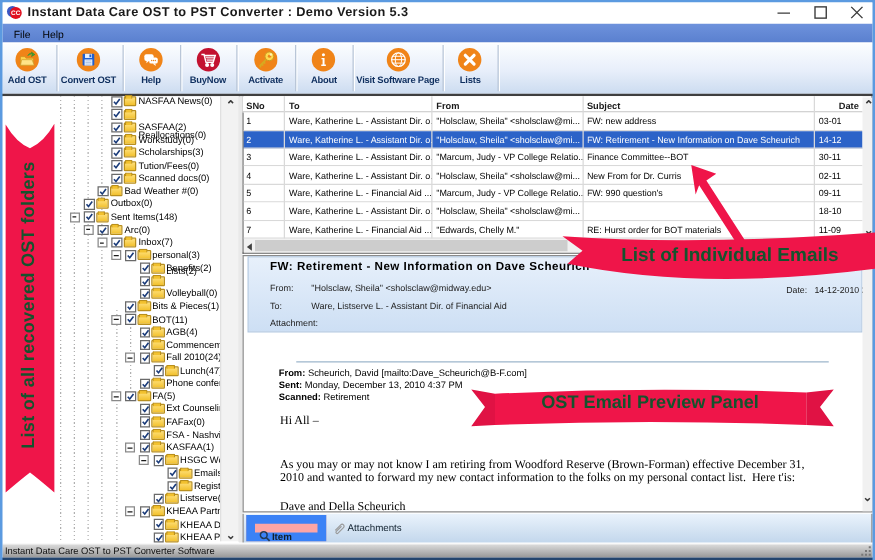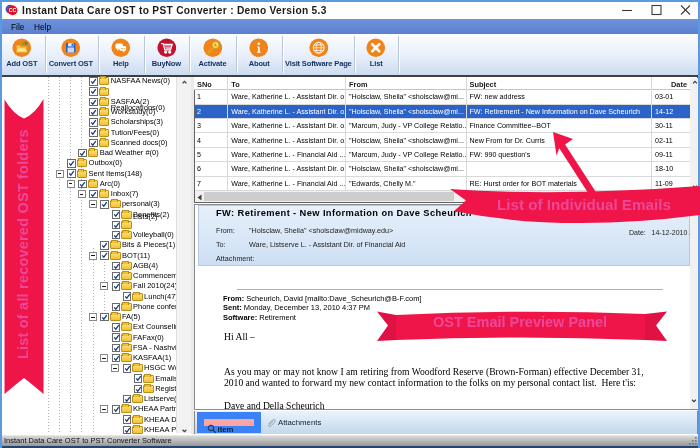--- a/index.html
+++ b/index.html
@@ -72,21 +72,21 @@
 #tab1 { left:196.5px; top:412.2px; width:64px; height:21px; background:#fca5a5; border:7px solid #3b82f6; }
 #tab1 span { position:absolute; left:14px; top:6px; font-size:7.8px; color:#10202e; font-weight:bold; }
 #tab2 { left:262px; top:412.2px; width:62px; height:21px; }
 #tab2 span { position:absolute; left:16px; top:6px; font-size:7.8px; color:#10202e; }
 
 
 #statusbar { left:2px; top:434.5px; width:696px; height:11.5px; background:linear-gradient(#d8d8d8,#989898); border-top:1px solid #e8e8e8; }
 #statustext { left:4px; top:436px; font-size:7.5px; color:#111; }
 #bottomborder { left:0; top:446px; width:700px; height:2px; background:#24456e; }
 
-.ribbontext { position:absolute; color:#ec4899; font-weight:bold; }
+.ribbontext { position:absolute; color:#14532d; font-weight:bold; }
 </style></head>
 <body>
 
 <div class="abs" id="topborder"></div>
 <div class="abs" id="titlebar"></div>
 <div class="abs" id="title">Instant Data Care OST to PST Converter : Demo Version 5.3</div>
 
 <svg class="abs" style="left:5px;top:4px" width="14" height="12" viewBox="0 0 14 12">
   <circle cx="5" cy="5.2" r="4.4" fill="#3a57c4"></circle>
   <circle cx="7.6" cy="6.4" r="4.8" fill="#e01020"></circle>
@@ -169,21 +169,21 @@
     <circle cx="10" cy="10" r="9.6" fill="#f08418"></circle>
     <circle cx="10" cy="10" r="5.6" fill="none" stroke="#fff" stroke-width="1"></circle>
     <ellipse cx="10" cy="10" rx="2.6" ry="5.6" fill="none" stroke="#fff" stroke-width="0.8"></ellipse>
     <path d="M4.4 10 h11.2 M5.2 7.2 h9.6 M5.2 12.8 h9.6" stroke="#fff" stroke-width="0.8" fill="none"></path>
   </svg>
 <div class="tlabel" style="left:263.3px;width:110px">Visit Software Page</div>
 <svg class="abs" style="left:366.4px;top:38.2px" width="19.5" height="19.5" viewBox="0 0 20 20">
     <circle cx="10" cy="10" r="9.6" fill="#f08418"></circle>
     <path d="M6.4 6.4 L13.6 13.6 M13.6 6.4 L6.4 13.6" stroke="#fff" stroke-width="2.6" stroke-linecap="round"></path>
   </svg>
-<div class="tlabel" style="left:321.2px;width:110px">List</div>
+<div class="tlabel" style="left:321.2px;width:110px">Lists</div>
 <div class="abs" id="mainline"></div>
 
 <div class="abs" id="treepanel"></div>
 <div class="vguide" style="left:48.1px;top:77px;height:356px"></div>
 <div class="vguide" style="left:59.2px;top:77px;height:356px"></div>
 <div class="vguide" style="left:70.3px;top:77px;height:356px"></div>
 <div class="vguide" style="left:81.4px;top:77px;height:356px"></div>
 <div class="vguide" style="left:92.5px;top:248px;height:185px"></div>
 <div class="vguide" style="left:103.6px;top:253px;height:59px"></div>
 <div class="cb" style="left:89.3px;top:77.1px">
@@ -544,21 +544,21 @@
 <div class="phv" style="top:239.5px">Ware, Listserve L. - Assistant Dir. of Financial Aid</div>
 <div class="phl" style="top:253.5px">Attachment:</div>
 <div class="abs" id="pdate">Date: &nbsp; 14-12-2010 21</div>
 <div class="abs" id="pvscroll"></div>
 <div class="abs sarrow" style="left:690.5px;top:207px">⌃</div>
 <div class="abs sarrow" style="left:690px;top:394px">⌄</div>
 
 <div class="abs" id="bodyrule"></div>
 <div class="bodysans" style="top:293.5px"><b>From:</b> Scheurich, David [mailto:Dave_Scheurich@B-F.com]</div>
 <div class="bodysans" style="top:303px"><b>Sent:</b> Monday, December 13, 2010 4:37 PM</div>
-<div class="bodysans" style="top:312.5px"><b>Software:</b> Retirement</div>
+<div class="bodysans" style="top:312.5px"><b>Scanned:</b> Retirement</div>
 <div class="bodyserif" style="top:330.5px">Hi All –</div>
 <div class="bodyserif" style="top:365.5px">As you may or may not know I am retiring from Woodford Reserve (Brown-Forman) effective December 31,</div>
 <div class="bodyserif" style="top:377px">2010 and wanted to forward my new contact information to the folks on my personal contact list. &nbsp;Here t'is:</div>
 <div class="bodyserif" style="top:399.5px">Dave and Della Scheurich</div>
 
 <div class="abs" id="tabbar"></div>
 <div class="abs" id="tab1">
     <svg style="position:absolute;left:3px;top:5px" width="10" height="10" viewBox="0 0 10 10">
       <circle cx="4" cy="4" r="2.7" fill="none" stroke="#223a55" stroke-width="1.2"></circle>
       <line x1="6" y1="6" x2="8.7" y2="8.7" stroke="#223a55" stroke-width="1.4"></line>

